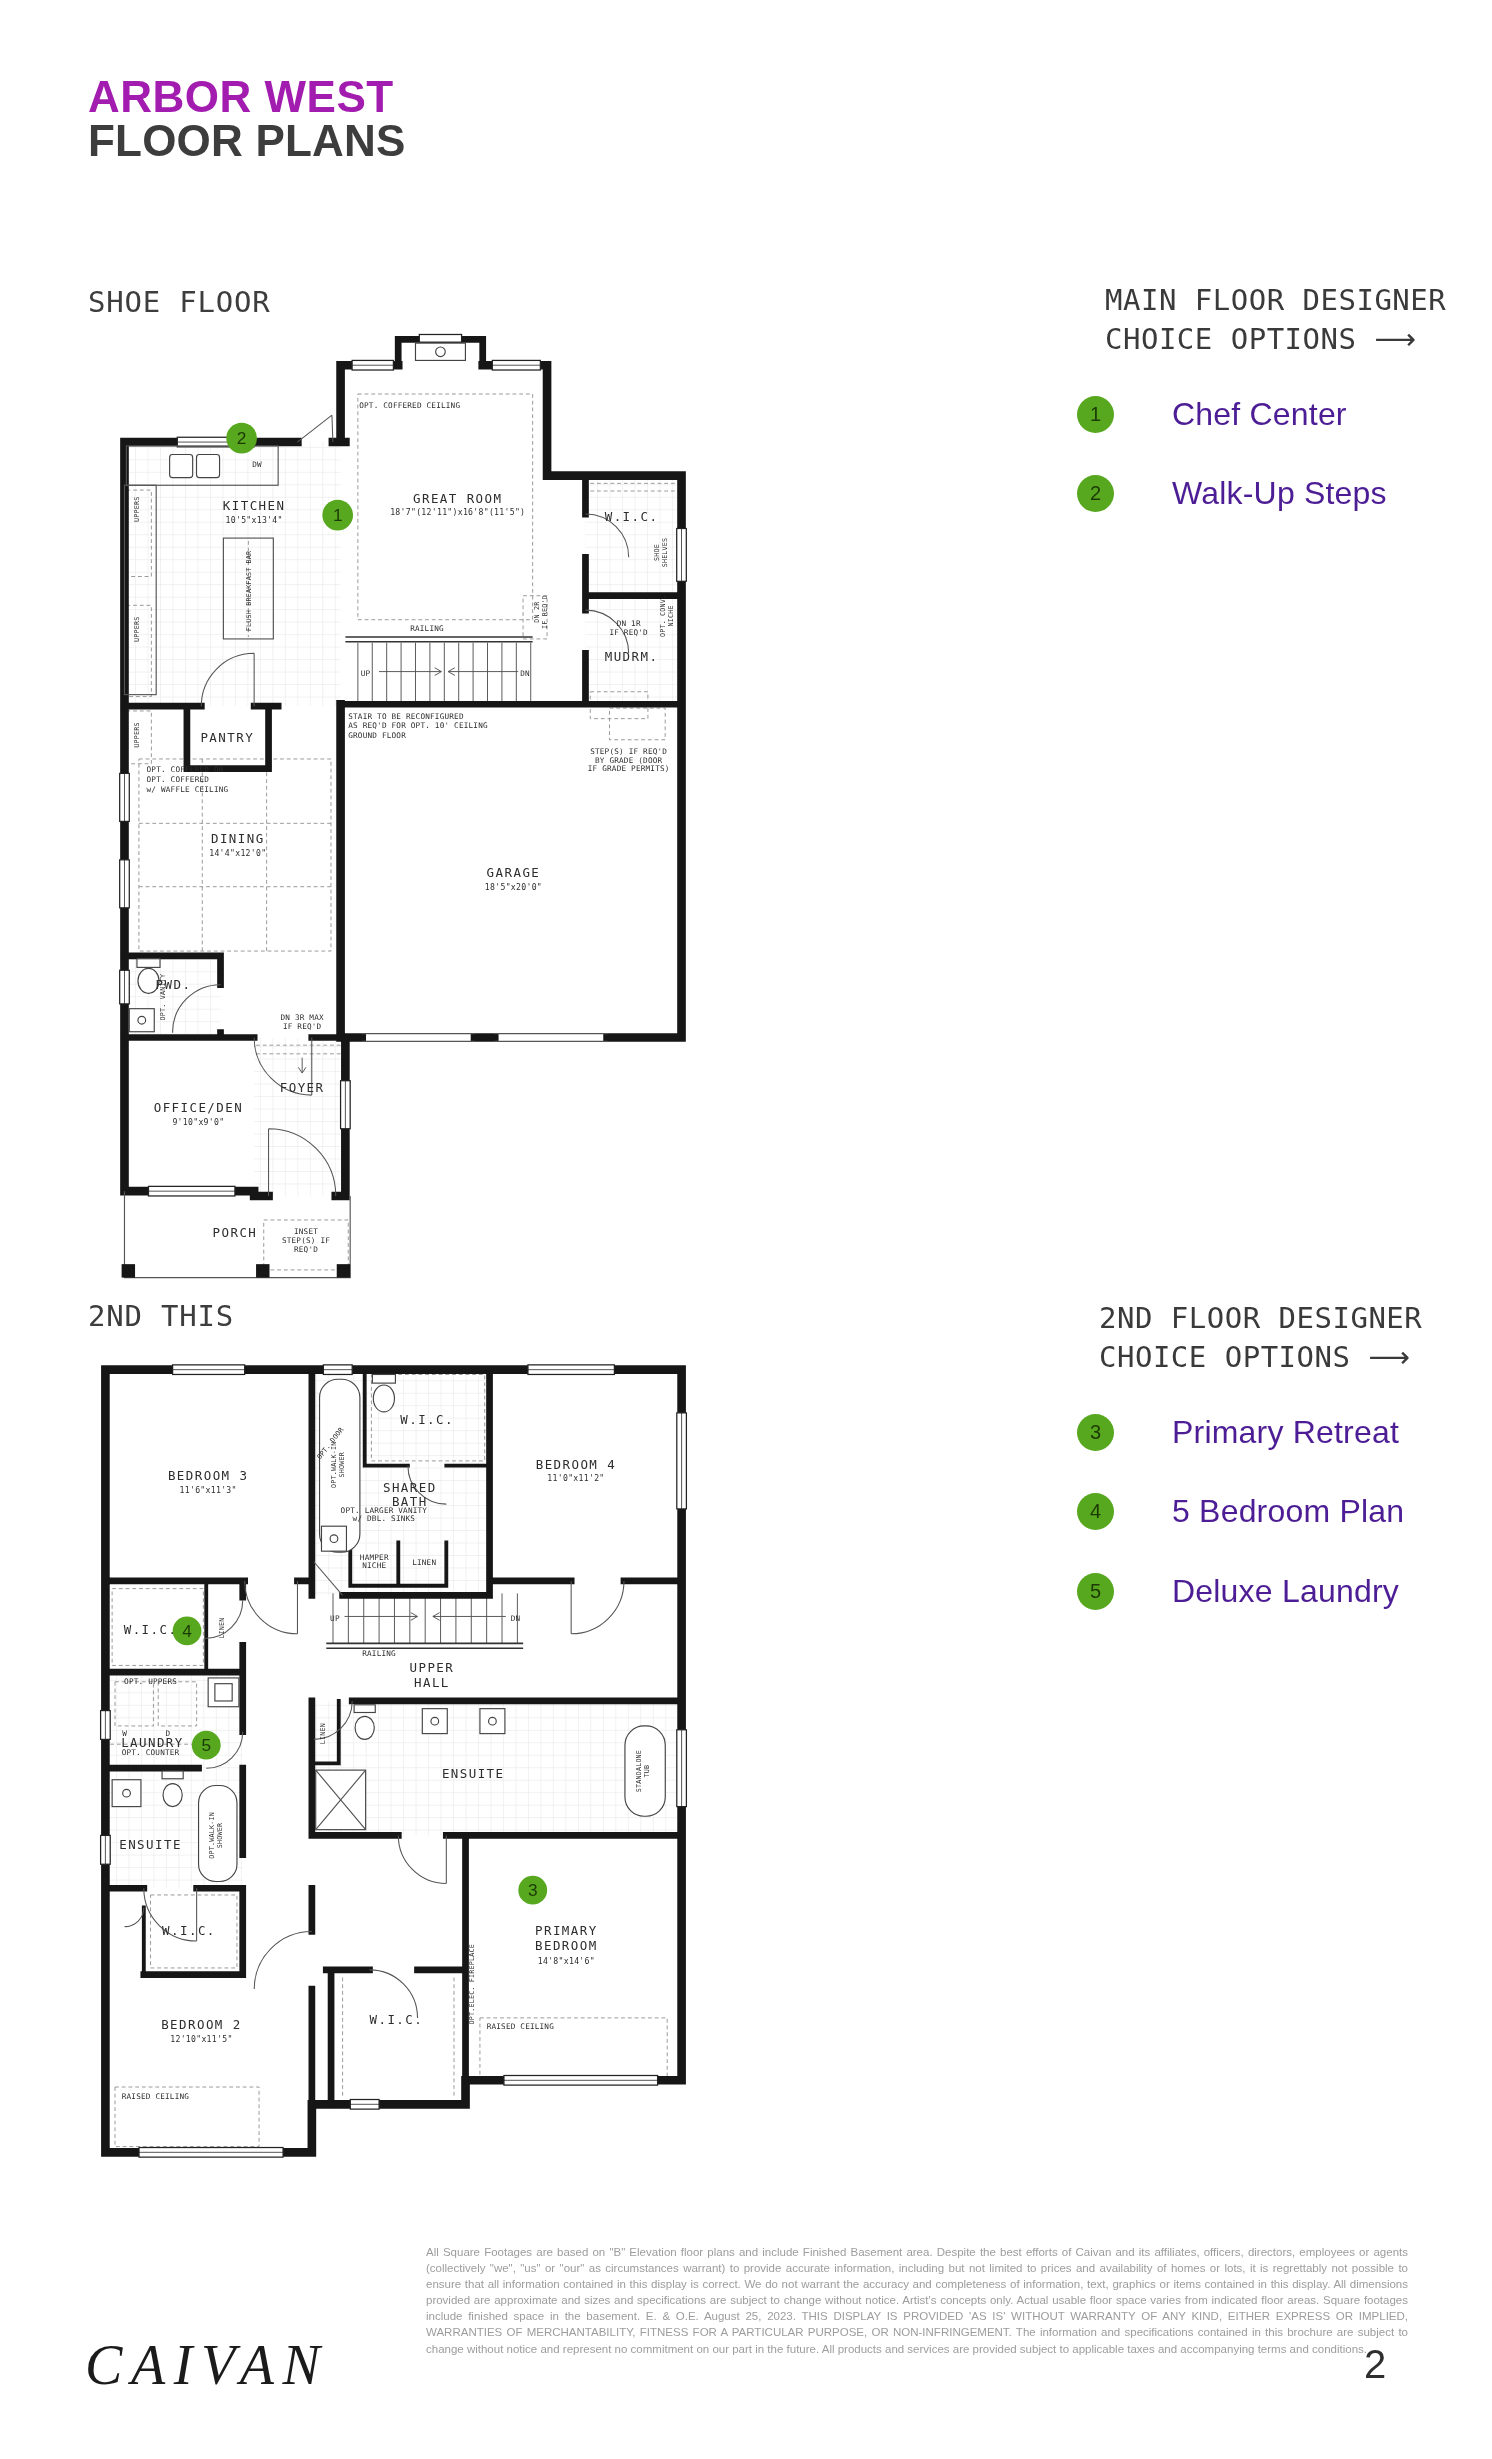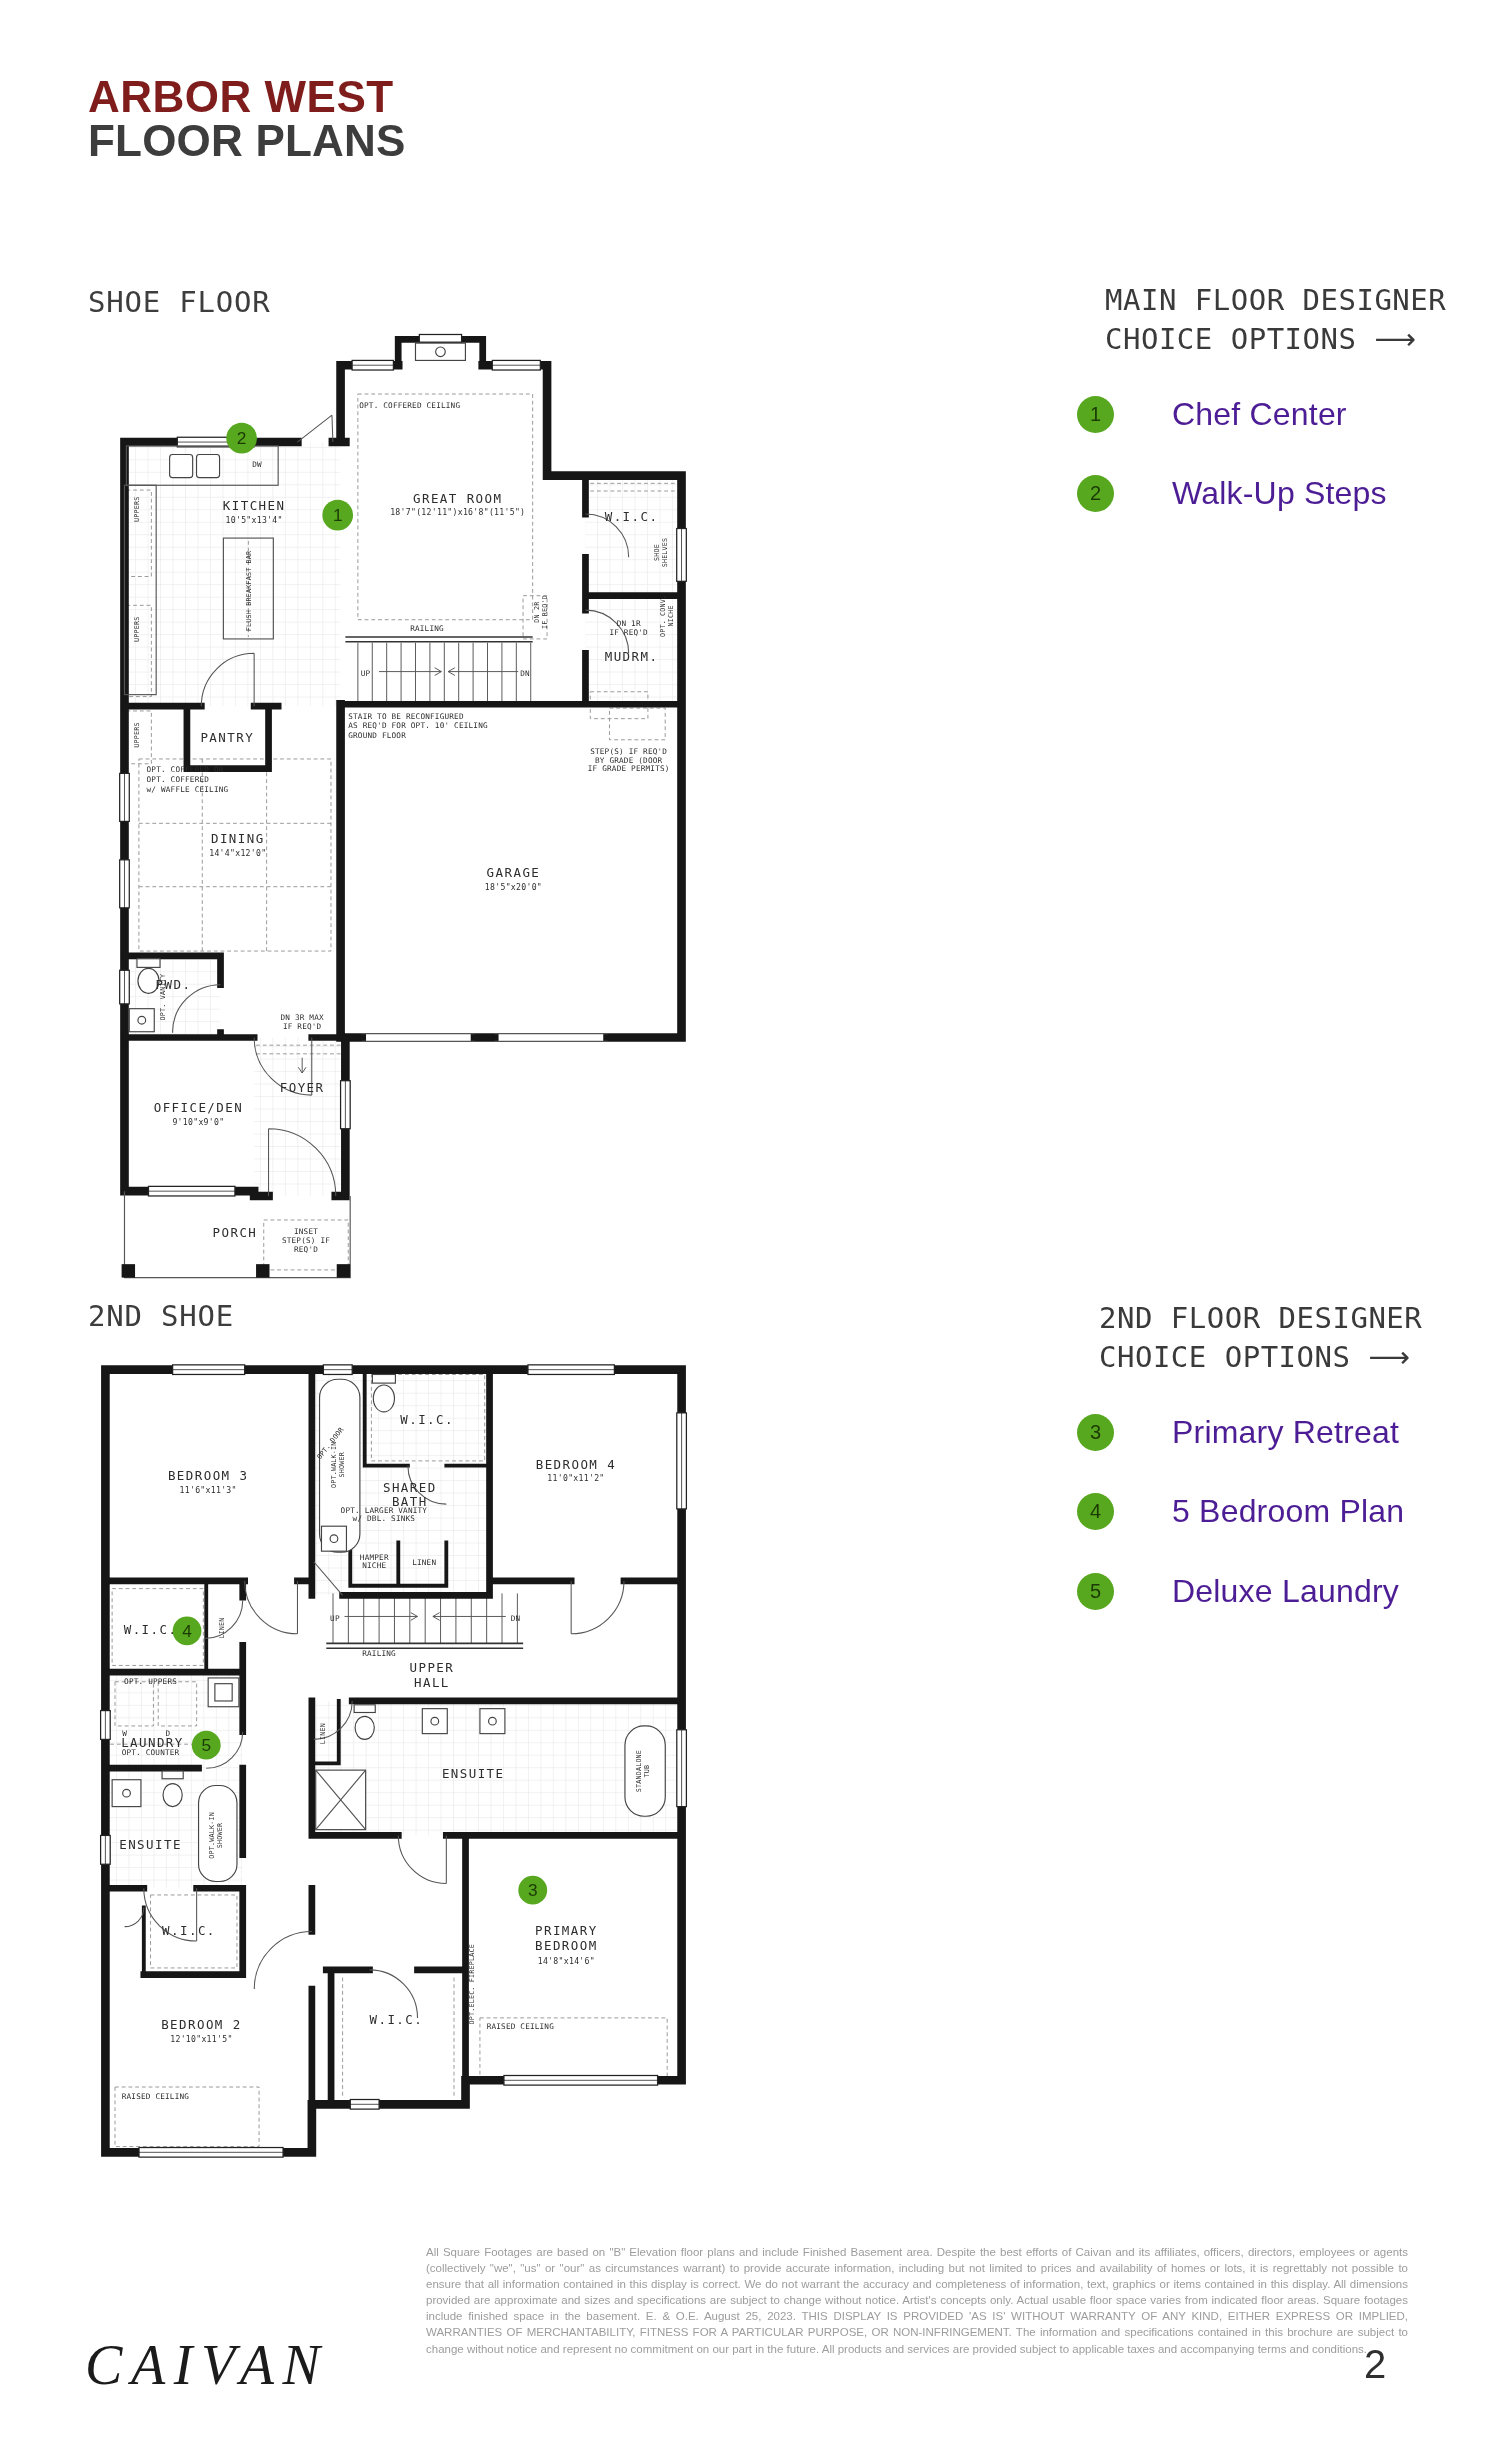--- a/index.html
+++ b/index.html
@@ -41,21 +41,21 @@
   .tread{stroke:#555;stroke-width:1;fill:none;}
   .rail{stroke:#333;stroke-width:1.6;fill:none;}
   .tile{fill:url(#tilep);}
 </style>
 </head>
 <body>
 
 <div class="page">
 
   <div class="abs" style="left:88px;top:75px;">
-    <div class="brand" id="brandline" style="color: #7f1d1d;">ARBOR WEST</div>
+    <div class="brand" id="brandline" style="color: #a21caf;">ARBOR WEST</div>
     <div class="title-line">FLOOR PLANS</div>
   </div>
 
   <div class="abs section-heading" style="left:88px;top:285px;">SHOE FLOOR</div>
 
   <div class="abs" style="left:1077px;top:281px;width:403px;">
     <div class="opt-heading">
       <span>MAIN FLOOR DESIGNER</span><br>
       <span>CHOICE OPTIONS</span>
       <span class="opt-arrow">⟶</span>
@@ -198,21 +198,21 @@
           <circle cx="237" cy="201" r="16" fill="#57a81f"></circle>
           <text x="237" y="207" text-anchor="middle" style="font-size:18px;fill:#1c3a05;font-family:&quot;Liberation Sans&quot;,sans-serif;">1</text>
         </g>
         <g>
           <circle cx="137" cy="121" r="16" fill="#57a81f"></circle>
           <text x="137" y="127" text-anchor="middle" style="font-size:18px;fill:#1c3a05;font-family:&quot;Liberation Sans&quot;,sans-serif;">2</text>
         </g>
       </g>
   </svg>
 
-  <div class="abs section-heading" style="left:88px;top:1299px;">2ND SHOE</div>
+  <div class="abs section-heading" style="left:88px;top:1299px;">2ND THIS</div>
 
   <div class="abs" style="left:1071px;top:1299px;width:413px;">
     <div class="opt-heading">
       <span>2ND FLOOR DESIGNER</span><br>
       <span>CHOICE OPTIONS</span>
       <span class="opt-arrow">⟶</span>
     </div>
   </div>
   <div class="opt-row" style="left:1077px;top:1414px;">
     <div class="opt-circle opt-green" style="background: rgb(87, 168, 31);">3</div>

